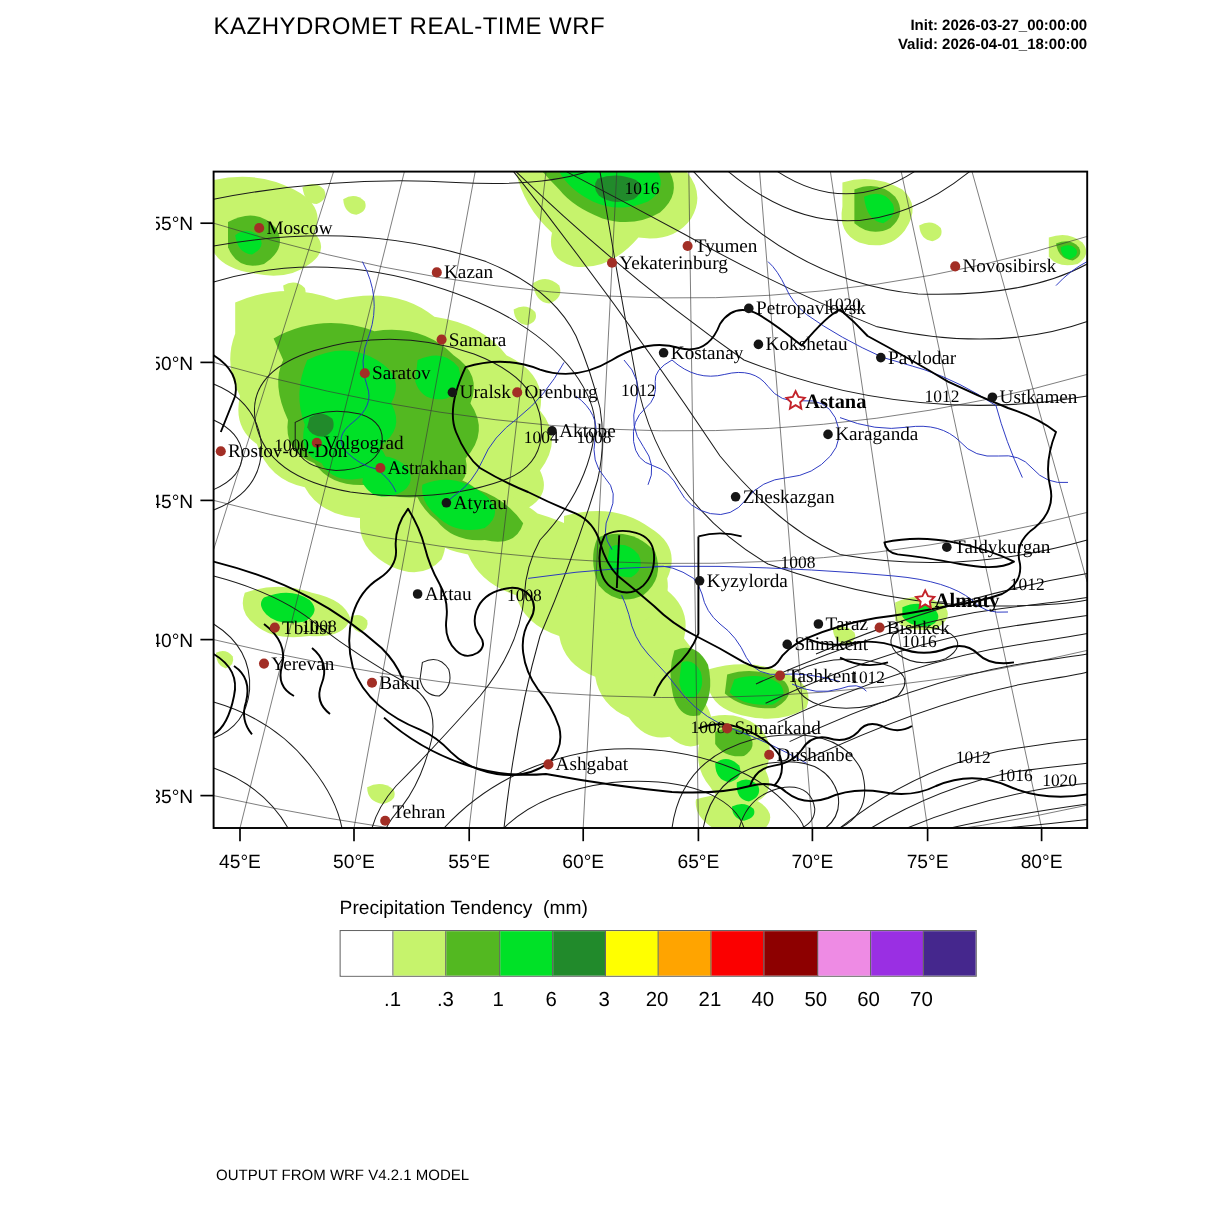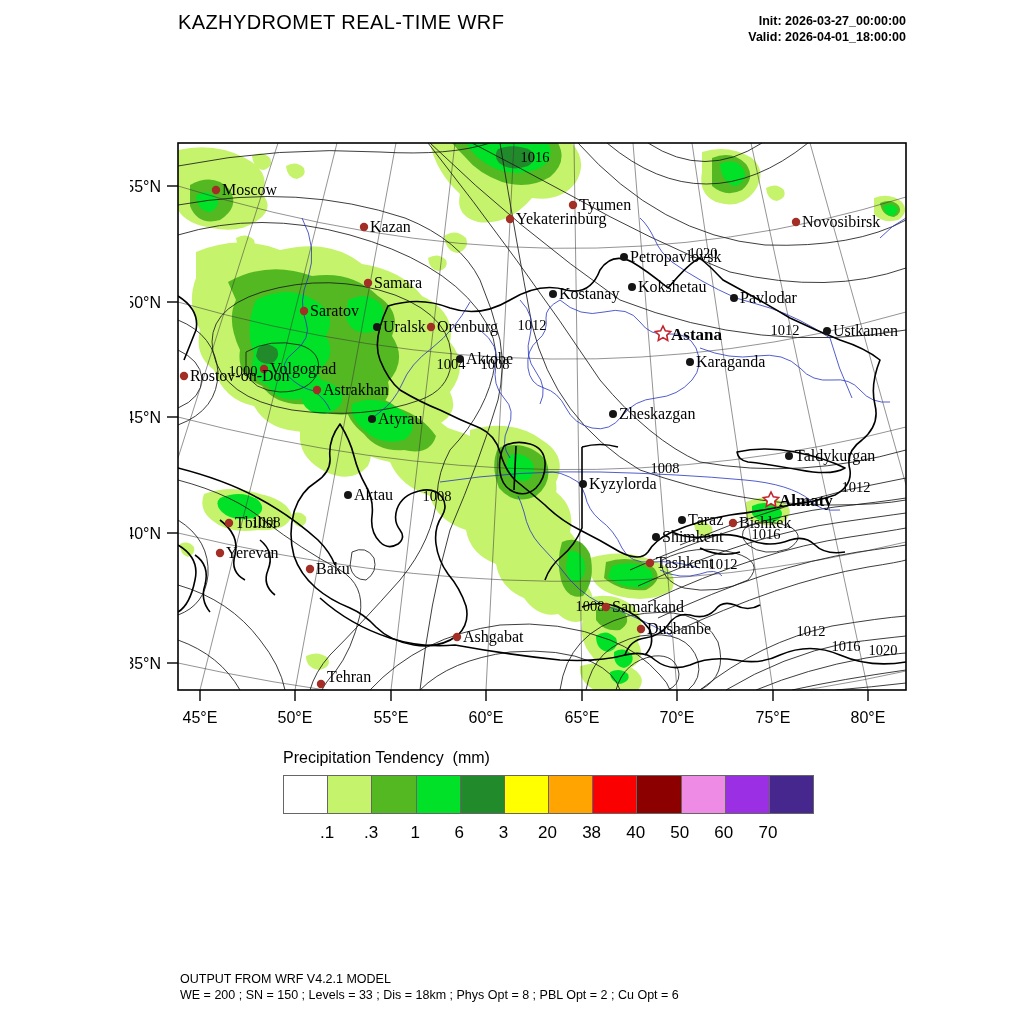--- a/index.html
+++ b/index.html
@@ -429,24 +429,23 @@
     <div style="background: rgb(154, 47, 227);"></div>
     <div style="background: rgb(69, 39, 141);"></div>
   </div>
   <div id="llabels">
     <span style="left:44.1px">.1</span>
     <span style="left:88.2px">.3</span>
     <span style="left:132.2px">1</span>
     <span style="left:176.3px">6</span>
     <span style="left:220.4px">3</span>
     <span style="left:264.5px">20</span>
-    <span style="left:308.6px">38</span>
+    <span style="left:308.6px">21</span>
     <span style="left:352.7px">40</span>
     <span style="left:396.8px">50</span>
     <span style="left:440.8px">60</span>
     <span style="left:484.9px">70</span>
   </div>
 </div>
 
 <div class="abs" id="footer">
   <div>OUTPUT FROM WRF V4.2.1 MODEL</div>
-  <div>WE = 200 ; SN = 150 ; Levels = 33 ; Dis = 18km ; Phys Opt = 8 ; PBL Opt = 2 ; Cu Opt = 6</div>
 </div>
 
 </body></html>

